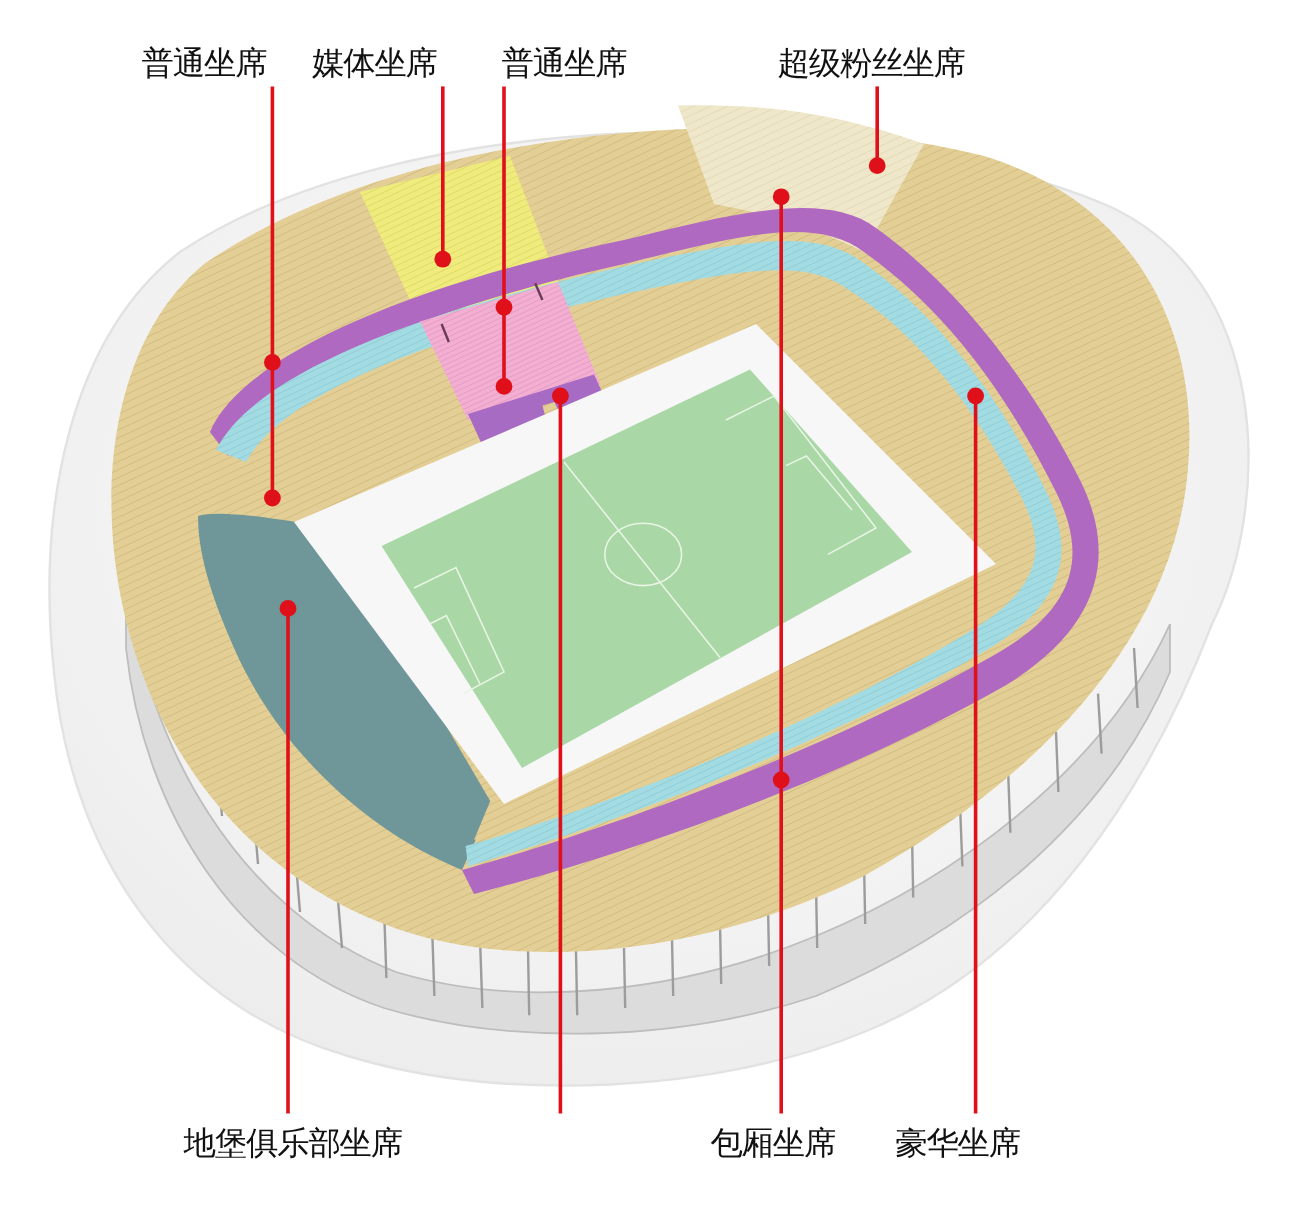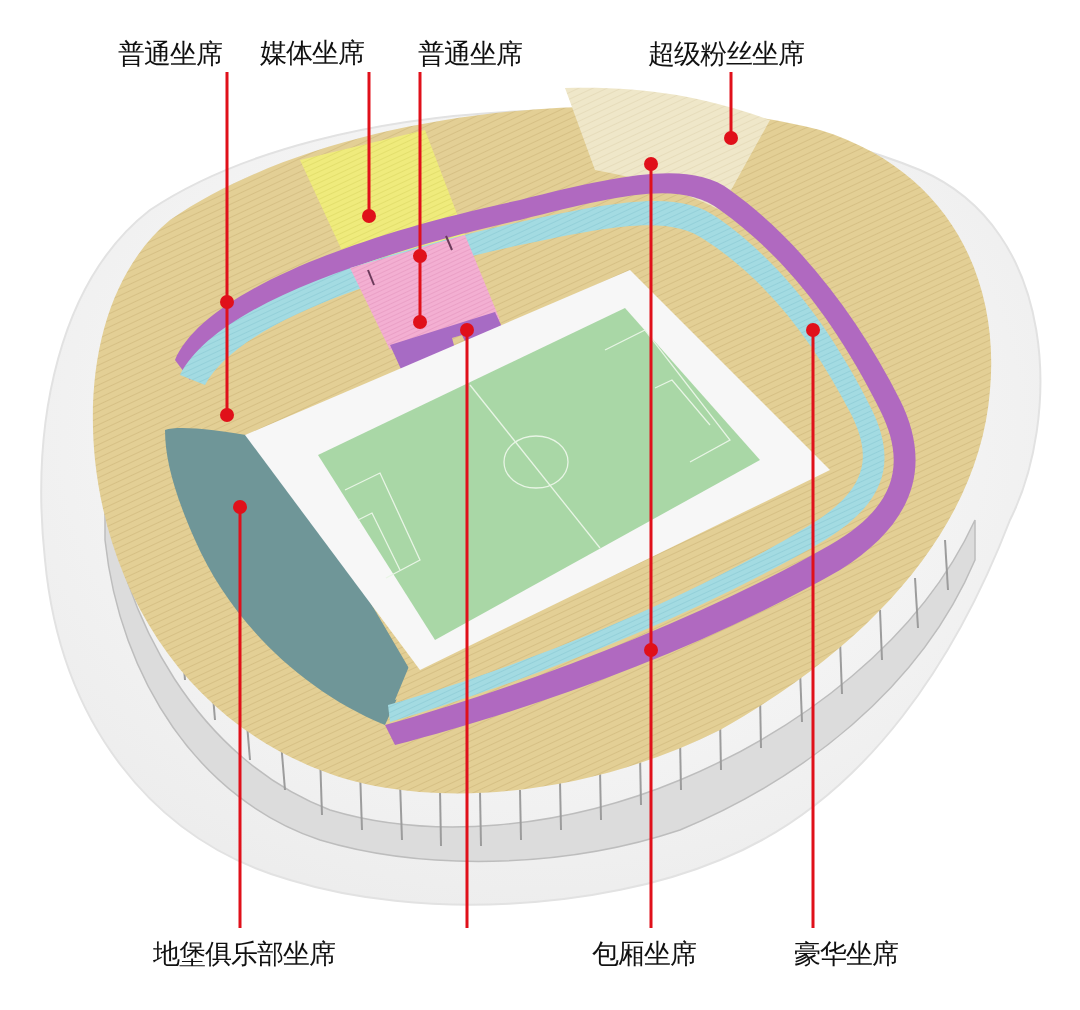--- a/index.html
+++ b/index.html
@@ -130,14 +130,14 @@
 
   
   <div class="label" style="left:118px; top:40px;">普通坐席</div>
   <div class="label" style="left:260px; top:40px;font-family:Liberation Serif, serif;">媒体坐席</div>
   <div class="label" style="left:418px; top:40px;">普通坐席</div>
   <div class="label" style="left:648px; top:40px;">超级粉丝坐席</div>
 
   
   <div class="label" style="left:153px; top:940px;">地堡俱乐部坐席</div>
   <div class="label" style="left:592px; top:940px;text-align:center;">包厢坐席</div>
-  <div class="label" style="left:794px; top:940px;text-align:right;">豪华坐席</div>
+  <div class="label" style="left:746px; top:940px;text-align:right;">豪华坐席</div>
 </div>
 
 </body></html>

